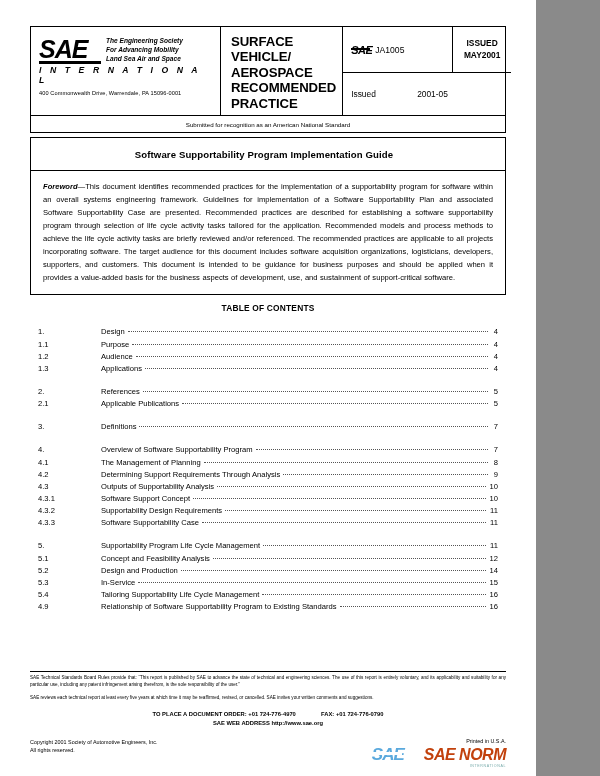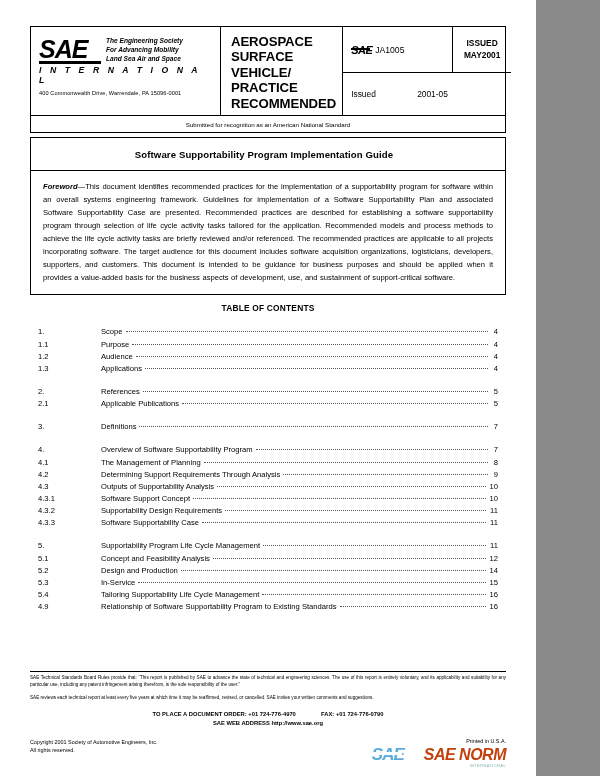--- a/index.html
+++ b/index.html
@@ -267,24 +267,24 @@
           <div>For Advancing Mobility</div>
           <div>Land Sea Air and Space</div>
         </div>
       </div>
       <div class="sae-intl">I N T E R N A T I O N A L</div>
       <div class="sae-addr">400 Commonwealth Drive, Warrendale, PA 15096-0001</div>
     </div>
 
     <div class="mh-mid">
       <div class="doc-kind">
+        <div>SURFACE VEHICLE/</div>
         <div>AEROSPACE</div>
-        <div>SURFACE VEHICLE/</div>
+        <div>RECOMMENDED</div>
         <div>PRACTICE</div>
-        <div>RECOMMENDED</div>
       </div>
     </div>
 
     <div class="mh-right">
       <div class="mr-top">
         <div class="mr-num">
           <span class="mini-sae">SAE</span>
           <span class="doc-num">JA1005</span>
         </div>
         <div class="mr-issued">
@@ -307,21 +307,21 @@
 
   <div class="foreword-box">
     <p class="foreword"><span class="fw-lead">Foreword—</span><span>This document identifies recommended practices for the implementation of a supportability program for software within an overall systems engineering framework.  Guidelines for implementation of a Software Supportability Plan and associated Software Supportability Case are presented.  Recommended practices are described for establishing a software supportability program through selection of life cycle activity tasks tailored for the application.  Recommended models and process methods to achieve the life cycle activity tasks are briefly reviewed and/or referenced.  The recommended practices are applicable to all projects incorporating software.  The target audience for this document includes software acquisition organizations, logisticians, developers, supporters, and customers.  This document is intended to be guidance for business purposes and should be applied when it provides a value-added basis for the business aspects of development, use, and sustainment of support-critical software.</span></p>
   </div>
 
   <div class="toc-heading">TABLE OF CONTENTS</div>
   <div class="toc" id="toc-root">
       <div class="toc-group">
         <div class="toc-row">
           <span class="toc-num">1.</span>
-          <span class="toc-title">Scope</span>
+          <span class="toc-title">Design</span>
           <span class="toc-dots"></span>
           <span class="toc-page">4</span>
         </div>
         <div class="toc-row">
           <span class="toc-num">1.1</span>
           <span class="toc-title">Purpose</span>
           <span class="toc-dots"></span>
           <span class="toc-page">4</span>
         </div>
         <div class="toc-row">

